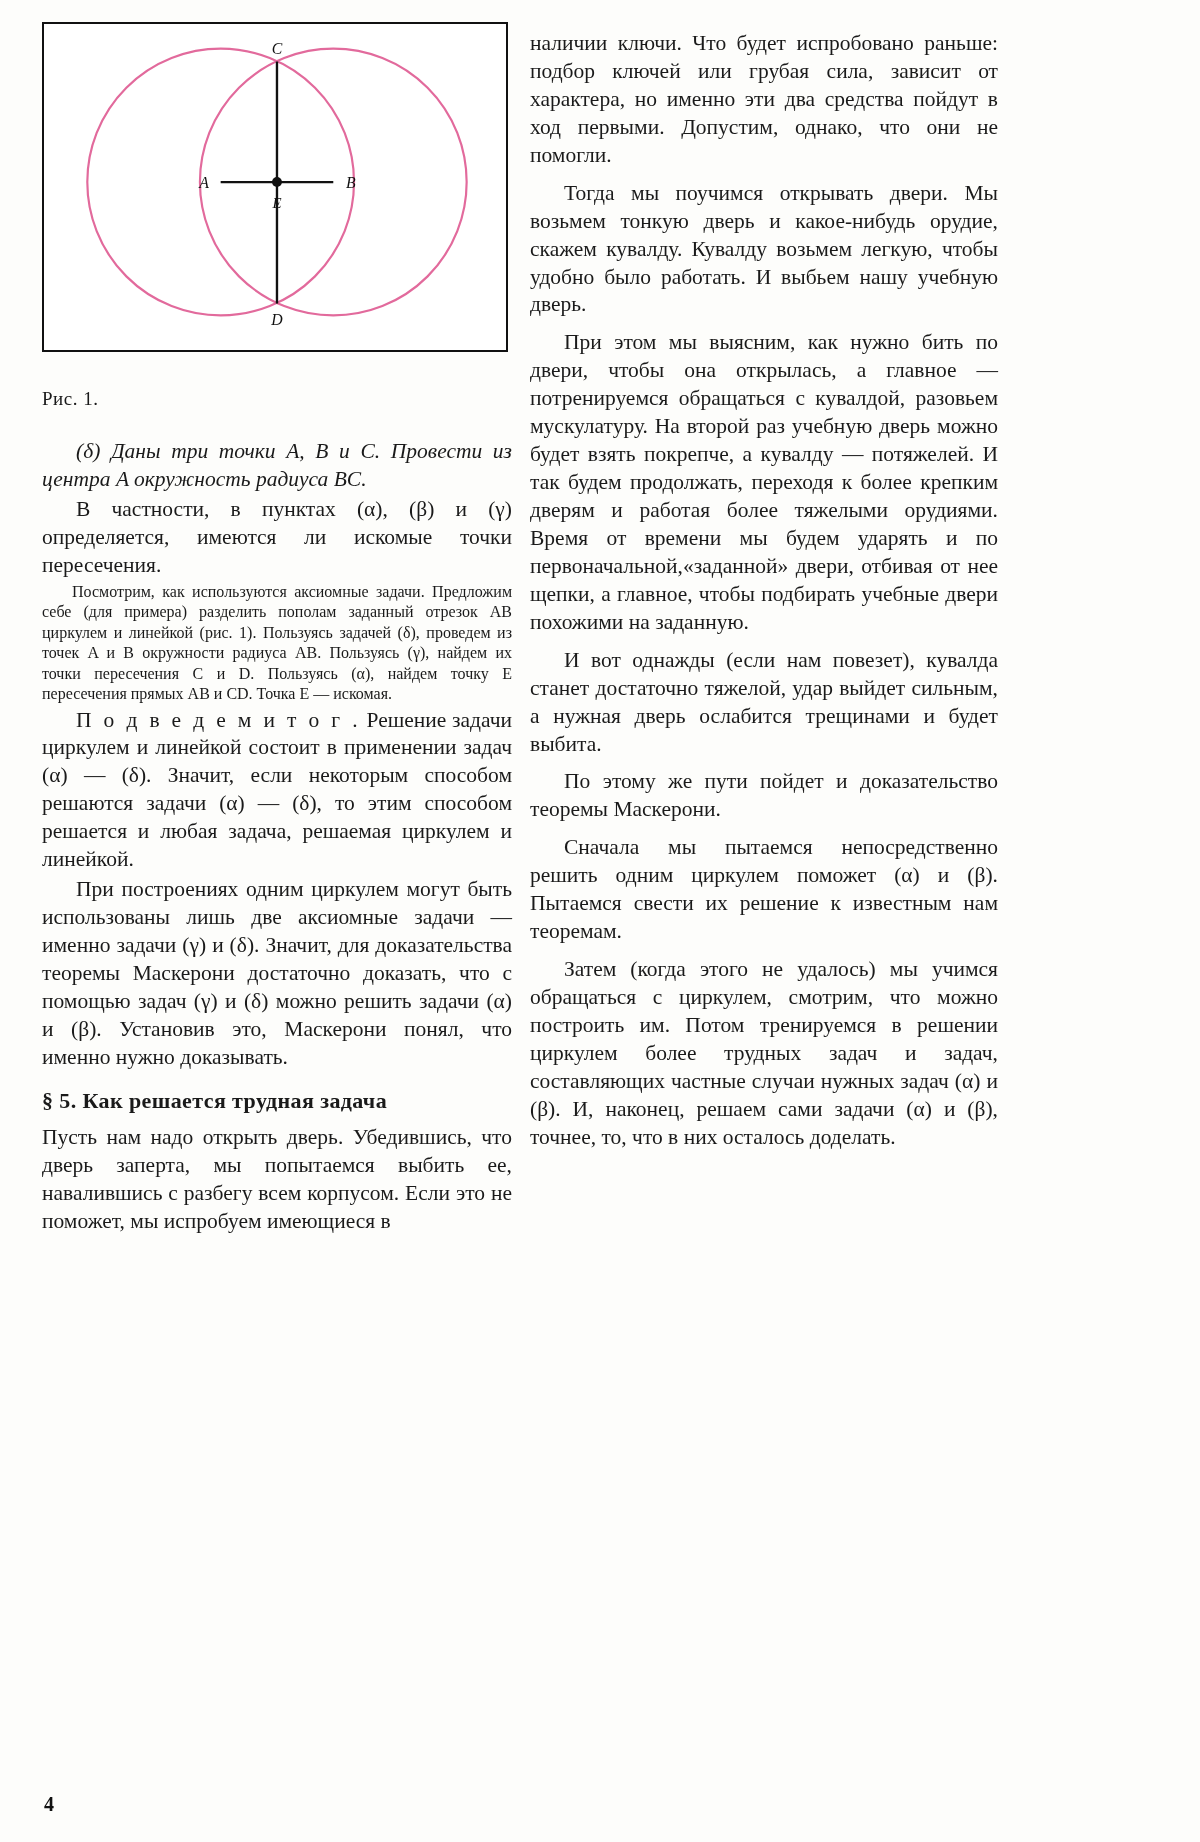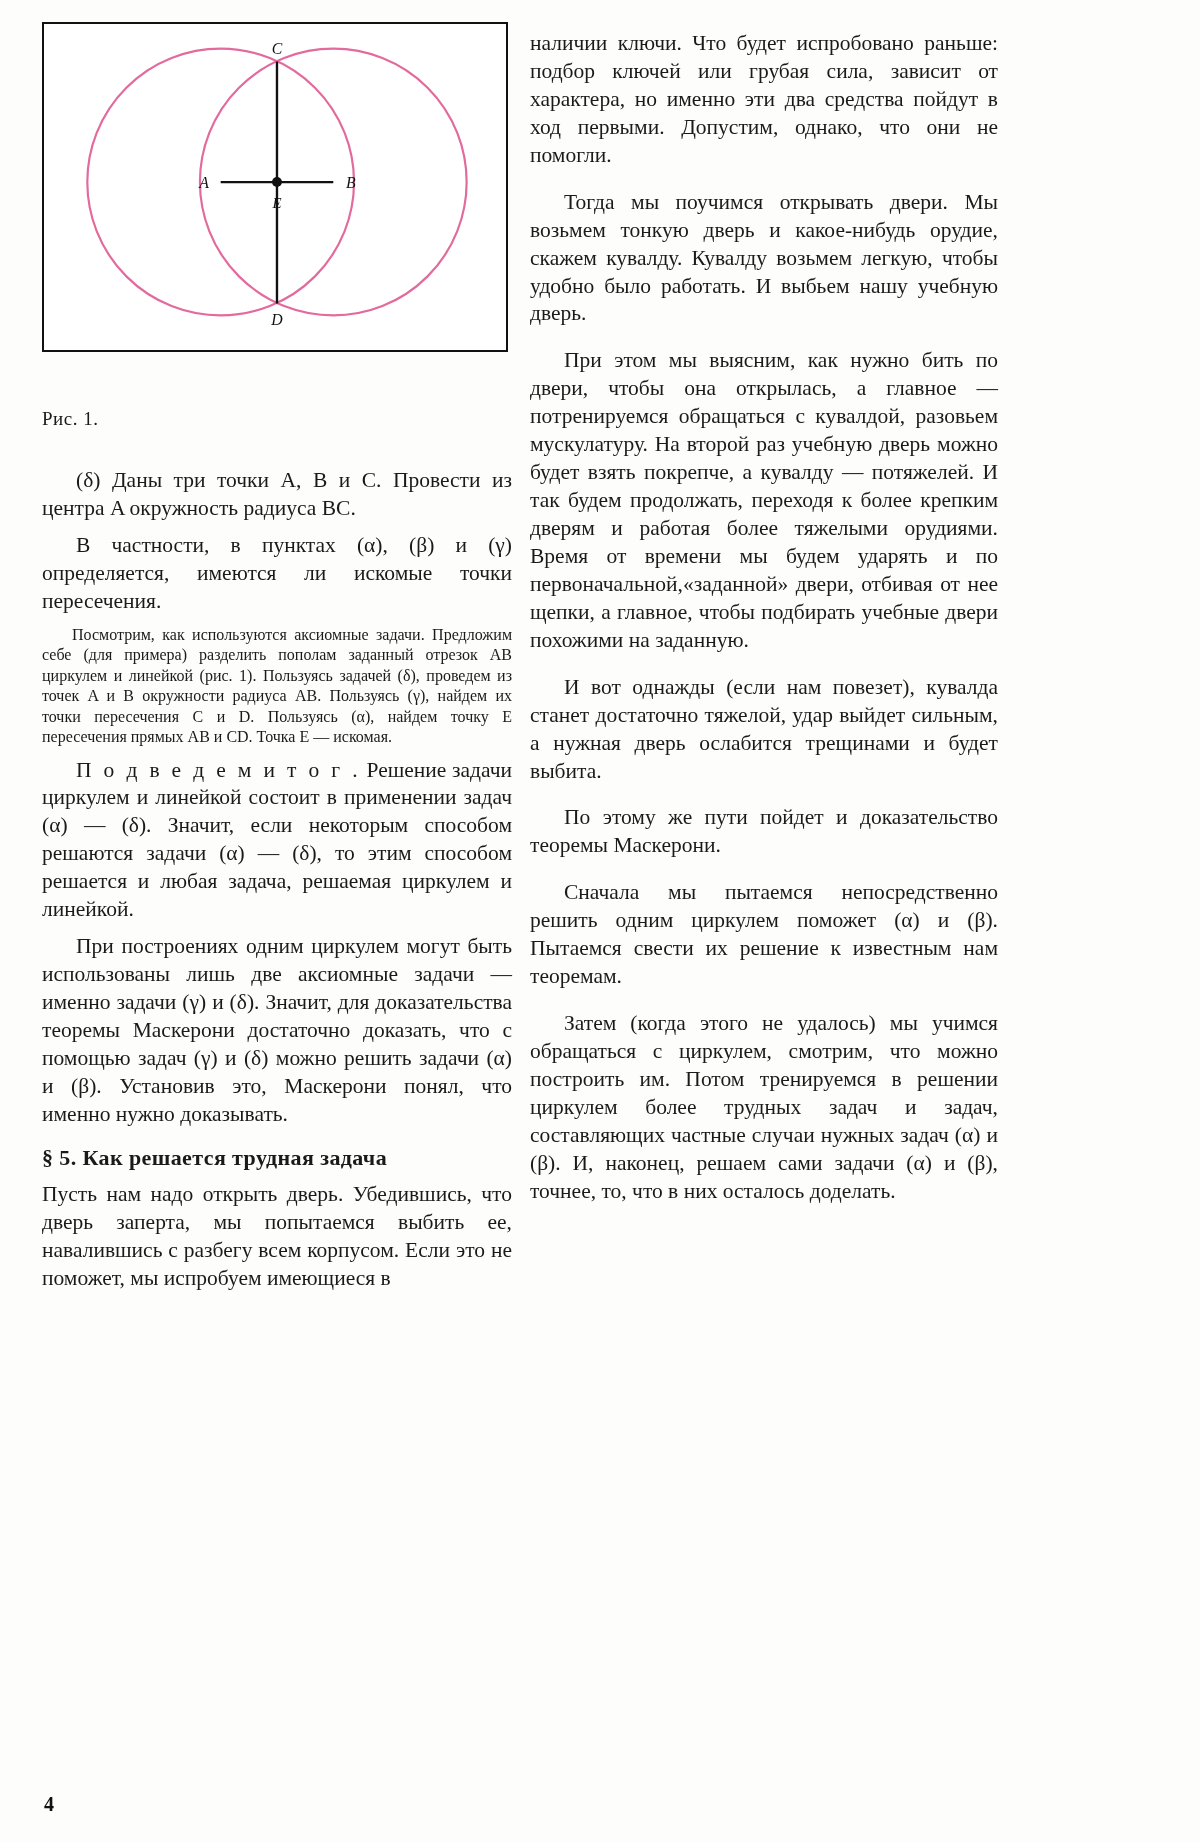--- a/index.html
+++ b/index.html
@@ -43,44 +43,44 @@
     border: 2px solid #111;
     box-sizing: border-box;
     background: #fff;
   }
   .figure-svg {
     display: block;
     width: 100%;
     height: 100%;
   }
   .fig-caption {
-    margin-top: 56px;
+    margin-top: 36px;
     font-size: 19px;
     letter-spacing: 0.5px;
     font-family: "Liberation Serif", serif;
   }
 
   
   .p {
     font-size: 21.5px;
     line-height: 1.30;
     text-align: justify;
     text-justify: inter-word;
     margin: 0 0 2px 0;
     hyphens: manual;
   }
-  .p.indent { text-indent: 34px; margin-top: 9px; }
+  .p.indent { text-indent: 34px; }
 
   .p.small {
     font-size: 16px;
     line-height: 1.28;
   }
   .p.small.indent { text-indent: 30px; }
 
-  .it { }
+  .it { font-style: italic; }
   .spaced { letter-spacing: 3.2px; }
 
   h2.section {
     font-size: 22px;
     font-weight: bold;
     margin: 16px 0 10px 0;
     letter-spacing: 0.4px;
     text-align: left;
   }
 

